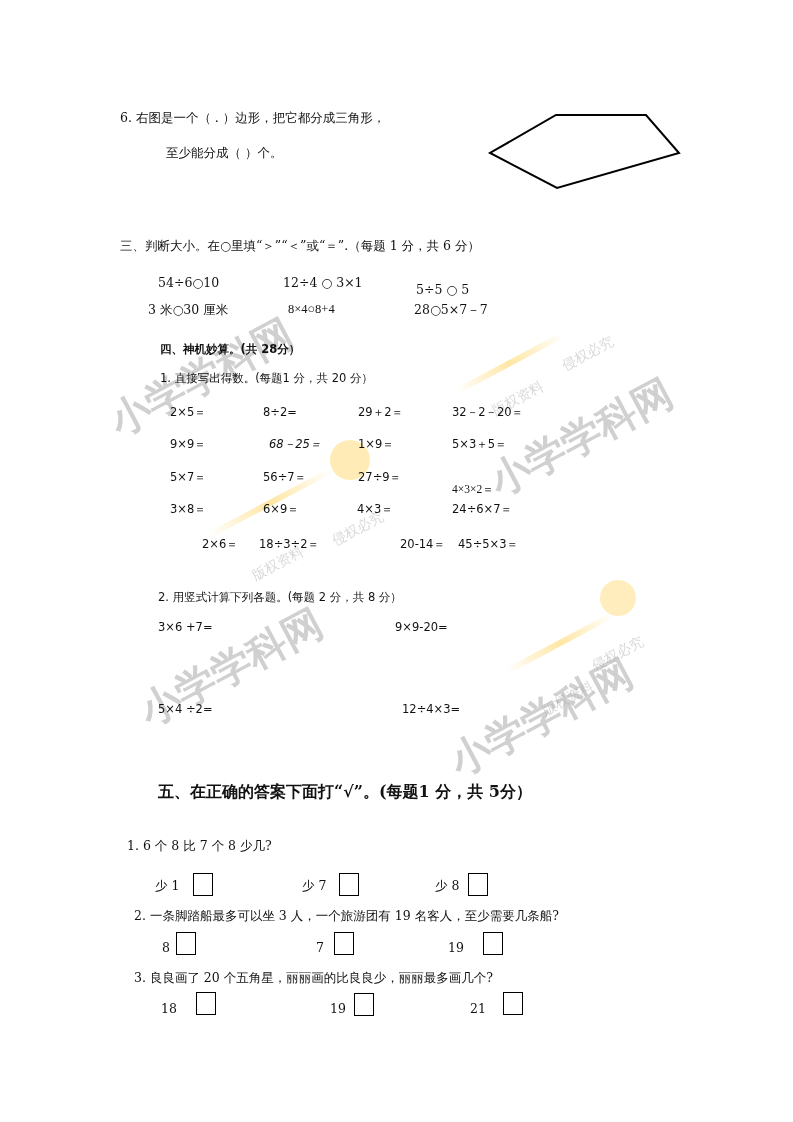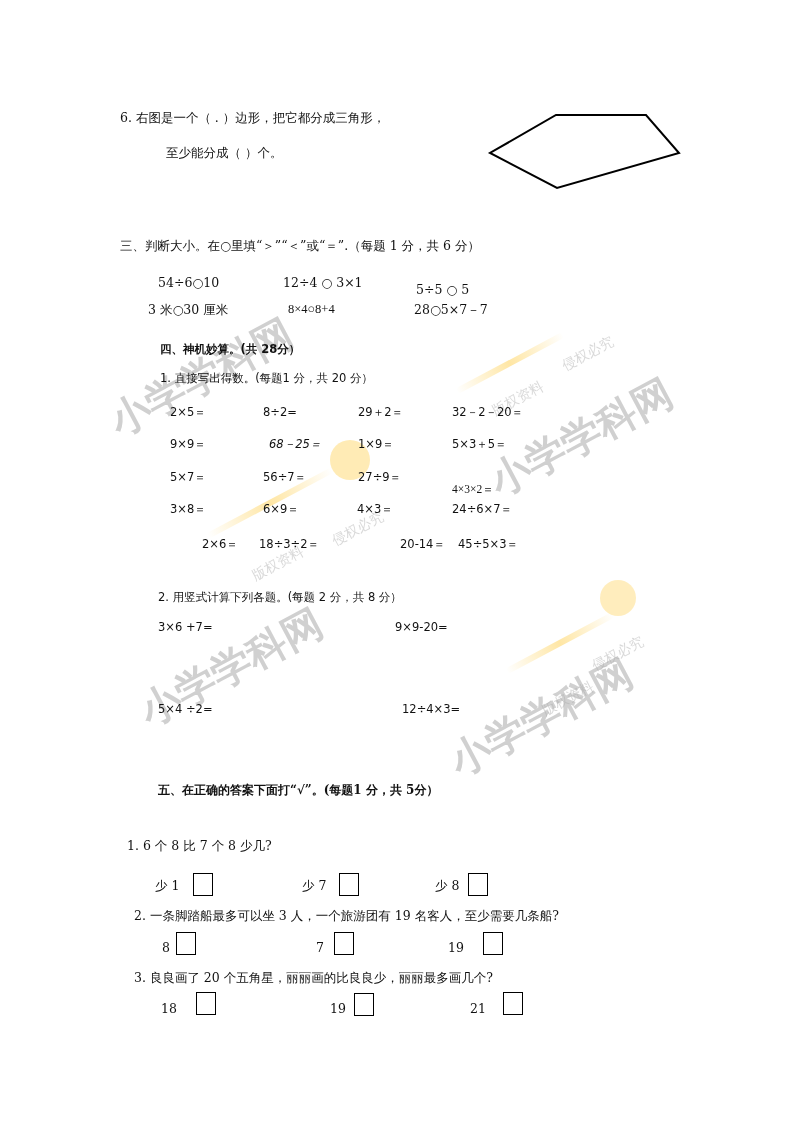--- a/index.html
+++ b/index.html
@@ -84,21 +84,21 @@
 <div class="abs sans" style="left:259px;top:537px;">18÷3÷2＝</div>
 <div class="abs sans" style="left:364px;top:537px;margin-left:36px;">20-14＝</div>
 <div class="abs sans" style="left:458px;top:537px;">45÷5×3＝</div>
 
 <div class="abs sans" style="left:158px;top:590px;">2. 用竖式计算下列各题。(每题 2 分，共 8 分）</div>
 <div class="abs sans" style="left:158px;top:620px;">3×6 +7=</div>
 <div class="abs sans" style="left:395px;top:620px;">9×9-20=</div>
 <div class="abs sans" style="left:158px;top:702px;">5×4 ÷2=</div>
 <div class="abs sans" style="left:402px;top:702px;">12÷4×3=</div>
 
-<div class="abs serif bold" style="left:158px;top:782px;font-size:12px;">五、在正确的答案下面打“√”。(每题1 分，共 5分）</div>
+<div class="abs serif bold" style="left:158px;top:782px;font-size:16px;">五、在正确的答案下面打“√”。(每题1 分，共 5分）</div>
 
 <div class="abs serif" style="left:127px;top:838px;">1. 6 个 8 比 7 个 8 少几?</div>
 <div class="abs serif" style="left:155px;top:878px;">少 1</div>
 <div class="box" style="left:193px;top:873px;"></div>
 <div class="abs serif" style="left:302px;top:878px;">少 7</div>
 <div class="box" style="left:339px;top:873px;"></div>
 <div class="abs serif" style="left:435px;top:878px;">少 8</div>
 <div class="box" style="left:468px;top:873px;"></div>
 
 <div class="abs serif" style="left:134px;top:908px;">2. 一条脚踏船最多可以坐 3 人，一个旅游团有 19 名客人，至少需要几条船?</div>

